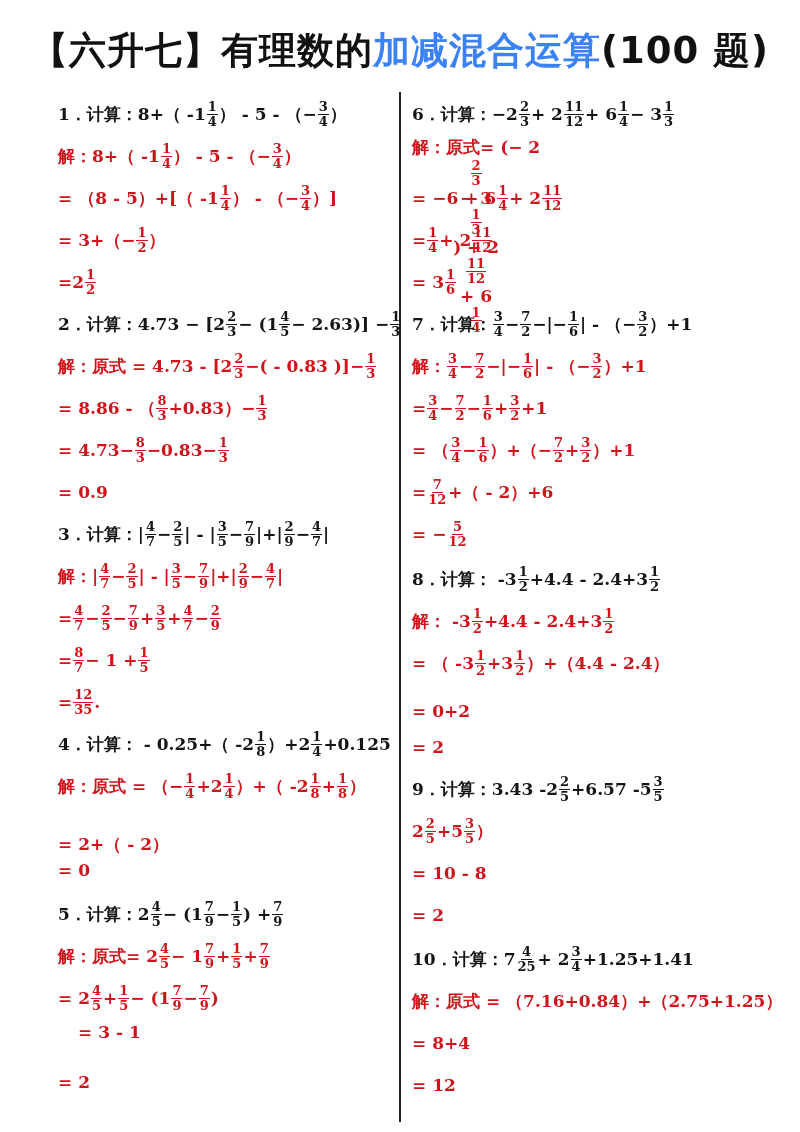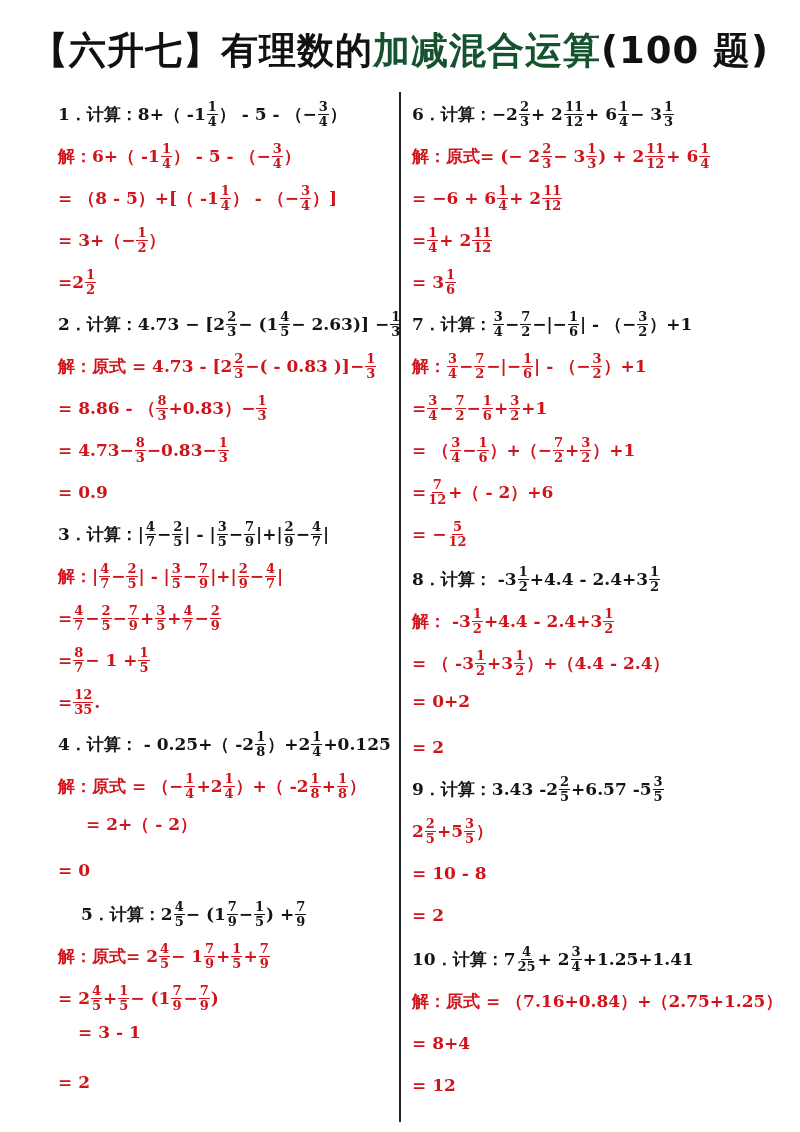--- a/index.html
+++ b/index.html
@@ -2,21 +2,21 @@
 <html><head>
 <meta charset="utf-8">
 <style>
   html,body{margin:0;padding:0;background:#ffffff;}
   body{width:800px;height:1132px;position:relative;overflow:hidden;
        font-family:"DejaVu Serif","Liberation Serif",serif;color:#1a1a1a;}
   .title{position:absolute;top:26px;left:0;width:800px;text-align:center;
          font-family:"DejaVu Sans","Liberation Sans",sans-serif;font-weight:bold;
          font-size:37px;letter-spacing:1px;white-space:nowrap;}
   .title .black{color:#111;}
-  .title .red{color:#14532d;}
+  .title .red{color:#3b82f6;}
   .divider{position:absolute;left:399px;top:92px;width:2px;height:1030px;background:#222;}
   .col{position:absolute;top:94px;}
   .col.left{left:58px;width:335px;}
   .col.right{left:412px;width:375px;}
   .problem{position:absolute;left:0;}
   .line{position:absolute;left:0;white-space:nowrap;display:flex;align-items:center;
         font-size:17px;font-weight:bold;height:40px;}
   .line.q{color:#151515;}
   .line.a{color:#d0141b;}
   .tok{display:inline-block;}
@@ -45,21 +45,21 @@
           <span class="den">4</span>
         </span>
         <span class="tok">） - 5 - （−</span>
         <span class="frac">
           <span class="num">3</span>
           <span class="den">4</span>
         </span>
         <span class="tok">）</span>
       </div>
       <div class="line a" style="top: 42px;">
-        <span class="tok">解：6+（ -</span>
+        <span class="tok">解：8+（ -</span>
         <span class="whole">1</span>
         <span class="frac">
           <span class="num">1</span>
           <span class="den">4</span>
         </span>
         <span class="tok">） - 5 - （−</span>
         <span class="frac">
           <span class="num">3</span>
           <span class="den">4</span>
         </span>
@@ -309,29 +309,29 @@
           <span class="num">1</span>
           <span class="den">8</span>
         </span>
         <span class="tok">+</span>
         <span class="frac">
           <span class="num">1</span>
           <span class="den">8</span>
         </span>
         <span class="tok">）</span>
       </div>
-      <div class="line a" style="top: 80px; margin-left: 28px;">
+      <div class="line a" style="top: 100px;">
         <span class="tok">= 2+（ - 2）</span>
       </div>
       <div class="line a" style="top: 126px;">
         <span class="tok">= 0</span>
       </div>
     </div>
     <div class="problem" style="top: 800px;">
-      <div class="line q" style="top: 0px; margin-left: 23px;">
+      <div class="line q" style="top: 0px;">
         <span class="tok">5．计算：2</span>
         <span class="frac">
           <span class="num">4</span>
           <span class="den">5</span>
         </span>
         <span class="tok">− (1</span>
         <span class="frac">
           <span class="num">7</span>
           <span class="den">9</span>
         </span>
@@ -416,21 +416,21 @@
         <span class="frac">
           <span class="num">1</span>
           <span class="den">4</span>
         </span>
         <span class="tok">− 3</span>
         <span class="frac">
           <span class="num">1</span>
           <span class="den">3</span>
         </span>
       </div>
-      <div class="line a" style="top: 42px;">
+      <div class="line a" style="top: 42px; flex-direction: column;">
         <span class="tok">解：原式= (− 2</span>
         <span class="frac">
           <span class="num">2</span>
           <span class="den">3</span>
         </span>
         <span class="tok">− 3</span>
         <span class="frac">
           <span class="num">1</span>
           <span class="den">3</span>
         </span>
@@ -623,21 +623,21 @@
           <span class="den">2</span>
         </span>
         <span class="tok">+</span>
         <span class="whole">3</span>
         <span class="frac">
           <span class="num">1</span>
           <span class="den">2</span>
         </span>
         <span class="tok">）+（4.4 - 2.4）</span>
       </div>
-      <div class="line a" style="top: 122px; justify-content: flex-end;">
+      <div class="line a" style="top: 132px; justify-content: flex-end;">
         <span class="tok">= 0+2</span>
       </div>
       <div class="line a" style="top: 168px;">
         <span class="tok">= 2</span>
       </div>
     </div>
     <div class="problem" style="top: 675px;">
       <div class="line q" style="top: 0px;">
         <span class="tok">9．计算：3.43 - </span>
         <span class="whole">2</span>

